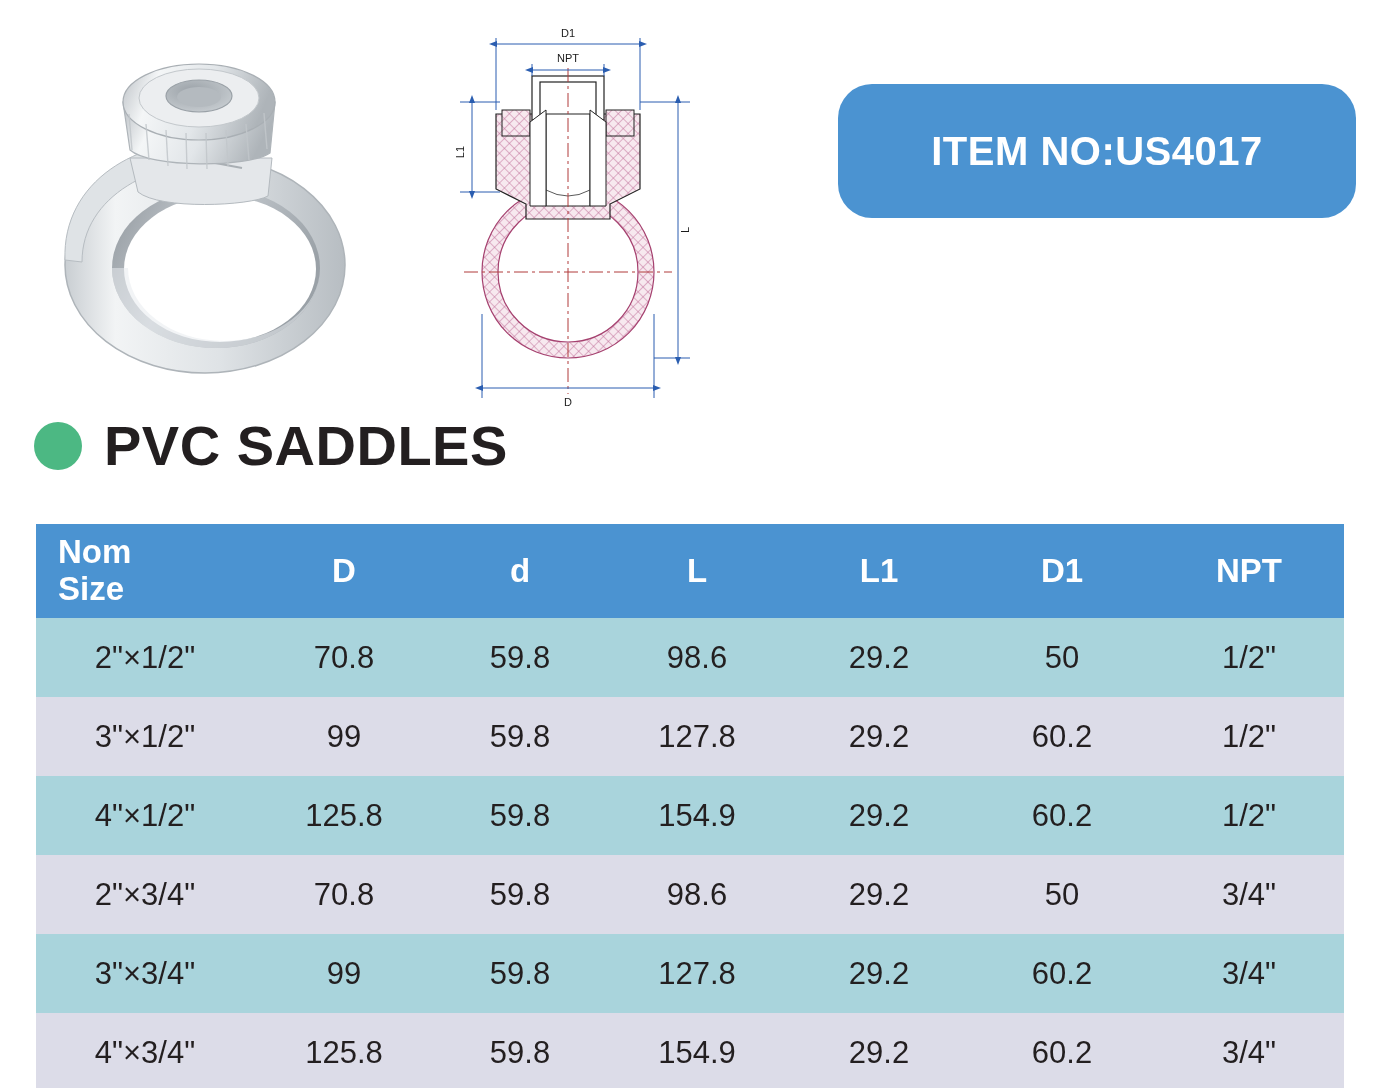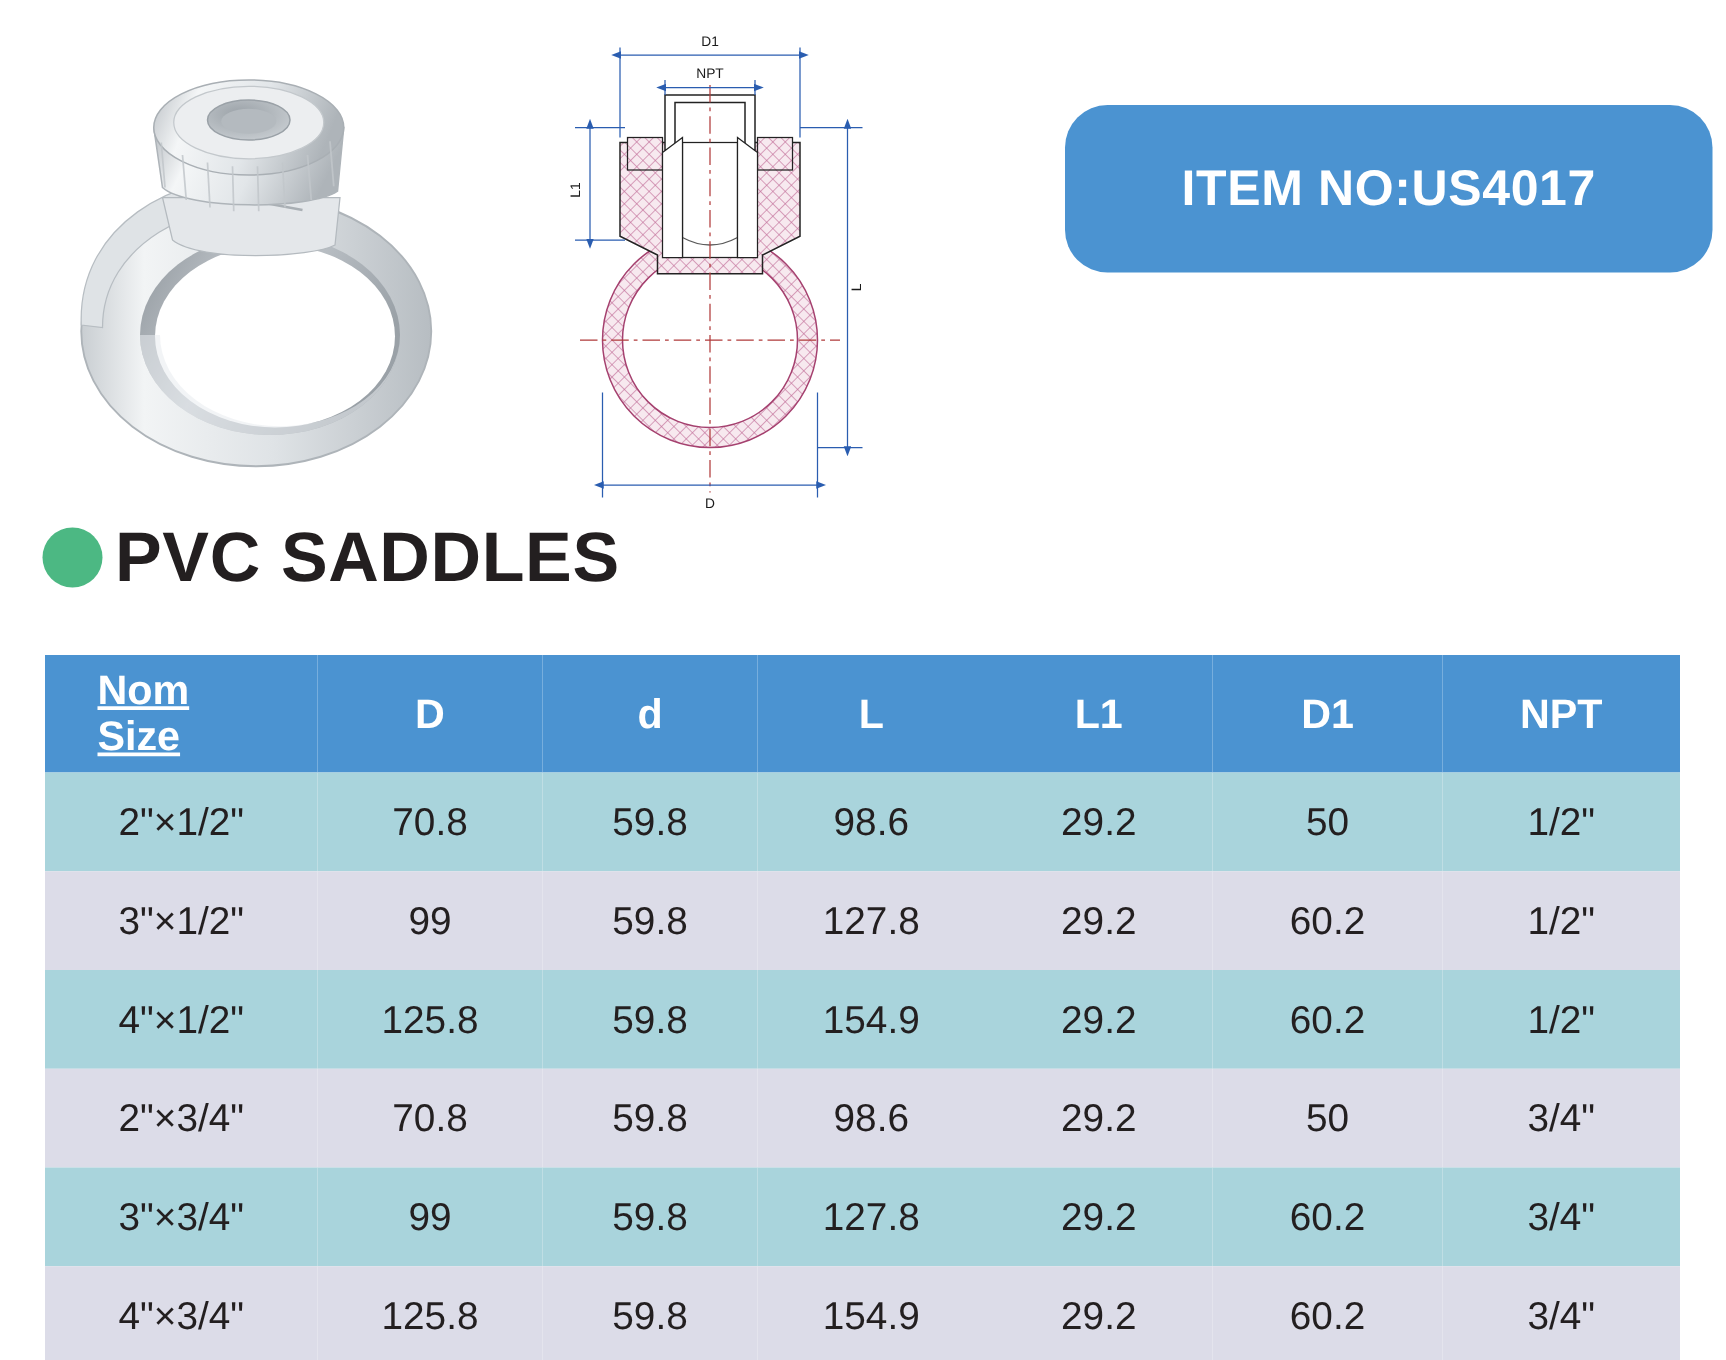--- a/index.html
+++ b/index.html
@@ -50,37 +50,36 @@
     position: absolute;
     left: 838px;
     top: 84px;
     width: 518px;
     height: 134px;
     background: #4b93d1;
     border-radius: 34px;
     display: flex;
     align-items: center;
     justify-content: center;
-    margin-left: 14px;
   }
   .item-badge span {
     color: #ffffff;
     font-size: 40px;
     font-weight: bold;
     letter-spacing: 0.5px;
   }
 
   
   .title-row {
     position: absolute;
     left: 34px;
     top: 418px;
     display: flex;
     align-items: center;
-    gap: 10px;
+    gap: 22px;
   }
   .title-dot {
     width: 48px;
     height: 48px;
     border-radius: 50%;
     background: #4cb883;
     flex: 0 0 auto;
   }
   .title-text {
     font-size: 56px;
@@ -105,22 +104,21 @@
     font-size: 33px;
     font-weight: bold;
     height: 94px;
     vertical-align: middle;
     text-align: center;
     padding: 0;
     line-height: 1.12;
   }
   .spec-table th.nom {
     text-align: left;
-    padding-left: 42px;
-    text-decoration: underline;
+    padding-left: 22px;
   }
   .spec-table td {
     font-size: 31px;
     text-align: center;
     height: 79px;
     vertical-align: middle;
     color: #231f20;
     padding: 0;
     font-weight: normal;
   }

